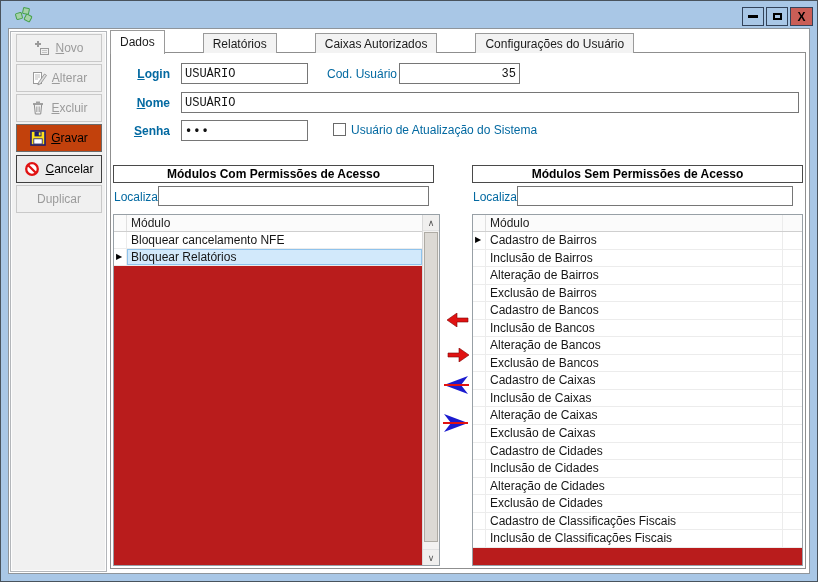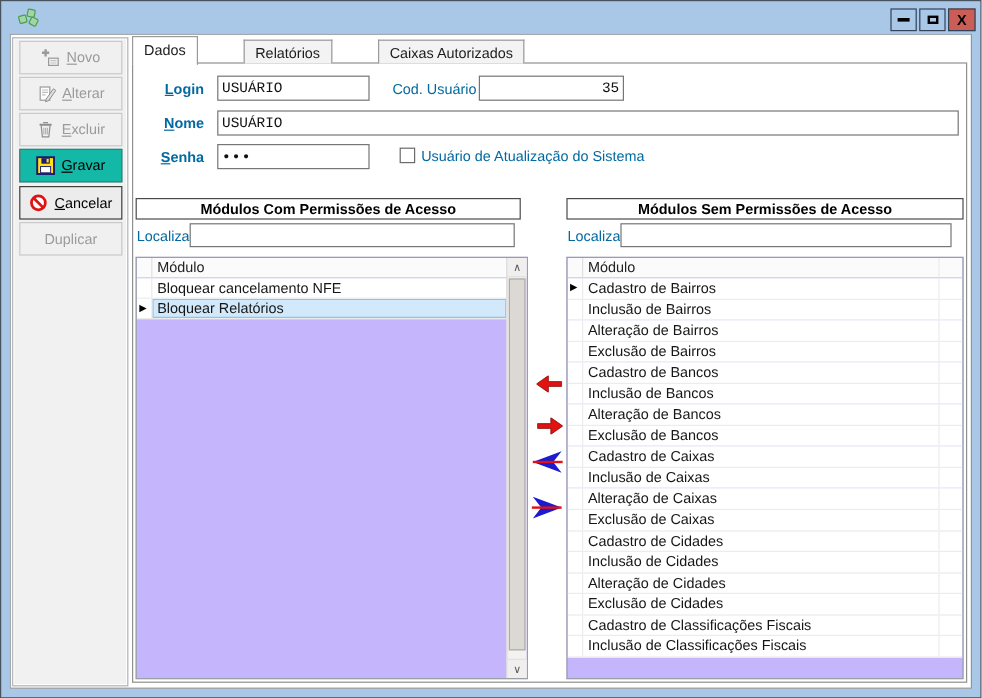--- a/index.html
+++ b/index.html
@@ -31,21 +31,21 @@
   .sidebar{ position:absolute; left:1px; top:2px; width:97px; height:541px;
     background:#f1f1f1; border:1px solid #b3b6ba; box-shadow: inset 0 0 0 1px #fdfdfd; }
   .sbtn{ position:absolute; left:5px; width:86px; height:28px;
     background:#f0f0f0; border:1px solid #c6c6c6;
     display:flex; align-items:center; justify-content:center; gap:5px;
     font-size:12px; color:#000; }
   .sbtn:nth-child(1){ top:2px; } .sbtn:nth-child(2){ top:32px; }
   .sbtn:nth-child(3){ top:62px; } .sbtn:nth-child(4){ top:92px; }
   .sbtn:nth-child(5){ top:123px; } .sbtn:nth-child(6){ top:153px; }
   .sbtn.disabled{ color:#9b9b9b; border-color:#c9c9c9; }
-  .sbtn:not(.disabled){ border-color:#6a6a6a; background:#14b8a6; }
+  .sbtn:not(.disabled){ border-color:#6a6a6a; background:#c2410c; }
   .sbtn.default{ border:1px solid #3f3f3f; background:#ececec; }
   .sicon{ width:16px; height:16px; display:inline-flex; }
   .sicon:empty{ display:none; }
 
   
   .tabbar{ position:absolute; left:101px; top:1px; height:23px; display:flex; z-index:3;gap:36px; }
   .tab{ height:20px; margin-top:3px; padding:0 9px; background:#f3f3f3;
     border:1px solid #9a9a9a; border-bottom:none; margin-right:2px;
     font-size:12px; line-height:20px; color:#1c1c1c; }
   .tab.active{ height:24px; margin-top:0; background:#fff; line-height:23px; z-index:4; }
@@ -73,21 +73,21 @@
   
   .panel-header{ height:18px; border:1px solid #4a4a4a; background:#fff;
     font-size:12px; font-weight:bold; text-align:center; line-height:16px; color:#000; }
   #left-header{ left:2px; top:112px; width:321px; }
   #right-header{ left:361px; top:112px; width:331px; }
   #left-loc-label{ left:3px; top:137px; } #right-loc-label{ left:362px; top:137px; }
   #left-loc-input{ left:47px; top:133px; width:271px; height:20px; }
   #right-loc-input{ left:406px; top:133px; width:276px; height:20px; }
 
   
-  .grid{ background:#c4b5fd; border:1px solid #98a0a6; overflow:hidden; }
+  .grid{ background:#b91c1c; border:1px solid #98a0a6; overflow:hidden; }
   #grid-left{ left:2px; top:161px; width:327px; height:352px; }
   #grid-right{ left:361px; top:161px; width:331px; height:352px; }
   .grid-inner{ position:absolute; left:0; top:0; bottom:0; right:0; }
   #grid-left .grid-inner{ right:17px; }
   .ghead{ height:17px; display:flex; border-bottom:1px solid #cfcfcf; background:#fbfbfb; }
   .ghead .gutter{ width:13px; border-right:1px solid #e0e0e0; }
   .ghead .cell{ padding-left:4px; font-size:12px; line-height:16px; color:#222; }
   .grow{ height:17px; display:flex; border-bottom:1px solid #ececec; background:#fff; }
   #grid-right .grow{ height:17.55px; }
   .gutter{ width:13px; border-right:1px solid #ececec; position:relative; flex:none; }
@@ -209,20 +209,23 @@
 
     <div class="tabbar">
         <div class="tab active">
     <span>Dados</span>
   </div>
         <div class="tab">
     <span>Relatórios</span>
   </div>
         <div class="tab">
     <span>Caixas Autorizados</span>
+  </div>
+        <div class="tab">
+    <span>Configurações do Usuário</span>
   </div>
       </div>
 
     <div class="tabpage">
 
       <span id="login-label" class="flabel right"><u>L</u>ogin</span>
       <input id="login-input" class="tinput" value="USUÁRIO" style="">
       <span id="cod-label" class="plain-label">Cod. Usuário</span>
       <input id="cod-input" class="tinput" value="35" style="">
       <span id="nome-label" class="flabel right"><u>N</u>ome</span>

